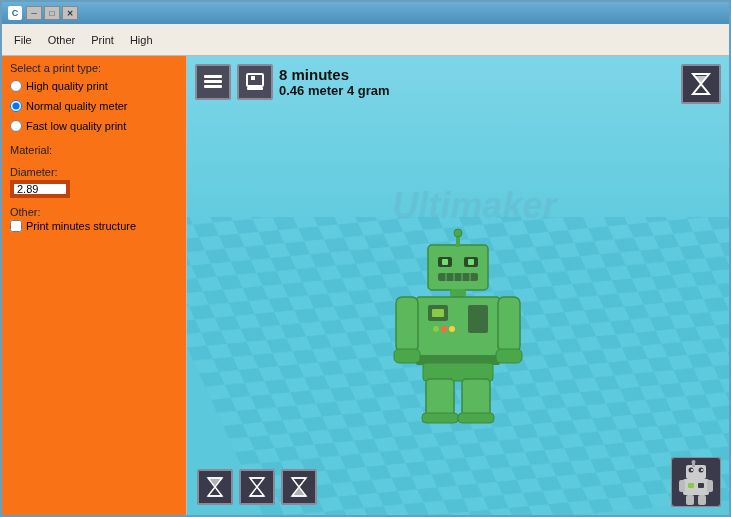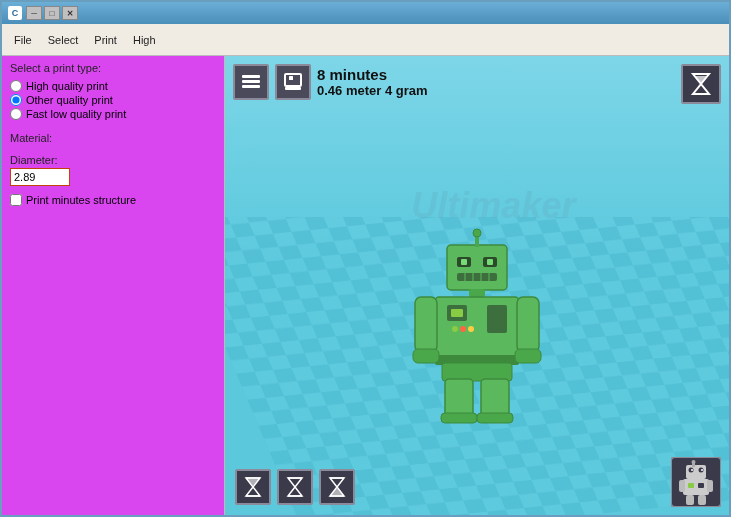--- a/index.html
+++ b/index.html
@@ -89,41 +89,41 @@
 
     
     .main-area {
       display: flex;
       flex: 1;
       overflow: hidden;
     }
 
     
     .left-panel {
-      width: 223px;
-      background: #d946ef;
+      width: 185px;
+      background: #f97316;
       border-right: 1px solid #bbb;
       padding: 6px 8px;
       flex-shrink: 0;
       display: flex;
       flex-direction: column;
       gap: 4px;
     }
 
     .section-label {
       font-size: 11px;
       color: #222;
       font-weight: normal;
       margin-bottom: 2px;
     }
 
     .radio-group {
       display: flex;
       flex-direction: column;
-      gap: 2px;
+      gap: 8px;
       margin-bottom: 4px;
     }
 
     .radio-row {
       display: flex;
       align-items: center;
       gap: 4px;
       font-size: 11px;
     }
 
@@ -134,21 +134,21 @@
     }
 
     .material-section, .diameter-section, .other-section {
       margin-top: 4px;
     }
 
     .diameter-input {
       width: 60px;
       height: 18px;
       font-size: 11px;
-      border: 1px solid #c2410c;
+      border: 4px solid #c2410c;
       padding: 1px 3px;
       background: white;
     }
 
     .checkbox-row {
       display: flex;
       align-items: center;
       gap: 4px;
       font-size: 11px;
     }
@@ -305,55 +305,56 @@
     <div class="title-bar-icon">C</div>
     <div class="title-bar-controls">
       <div class="title-btn">─</div>
       <div class="title-btn">□</div>
       <div class="title-btn close">✕</div>
     </div>
   </div>
 
   <div class="menu-bar">
     <div class="menu-item">File</div>
-    <div class="menu-item">Select</div>
+    <div class="menu-item">Other</div>
     <div class="menu-item">Print</div>
     <div class="menu-item">High</div>
   </div>
 
   <div class="main-area">
 
     <div class="left-panel">
       <div class="section-label">Select a print type:</div>
 
       <div class="radio-group">
         <label class="radio-row">
           <input type="radio" name="quality" style="">
           <span>High quality print</span>
         </label>
         <label class="radio-row">
           <input type="radio" name="quality" checked="" style="">
-          <span>Other quality print</span>
+          <span>Normal quality meter</span>
         </label>
         <label class="radio-row">
           <input type="radio" name="quality" style="">
           <span>Fast low quality print</span>
         </label>
       </div>
 
       <div class="material-section">
         <div class="section-label">Material:</div>
       </div>
 
       <div class="diameter-section">
         <div class="section-label">Diameter:</div>
         <input type="text" class="diameter-input" value="2.89" style="">
       </div>
 
       <div class="other-section">
+        <div class="section-label">Other:</div>
         <label class="checkbox-row">
           <input type="checkbox" style="">
           <span>Print minutes structure</span>
         </label>
       </div>
     </div>
 
     <div class="viewport">
       <div class="viewport-bg"></div>
 

